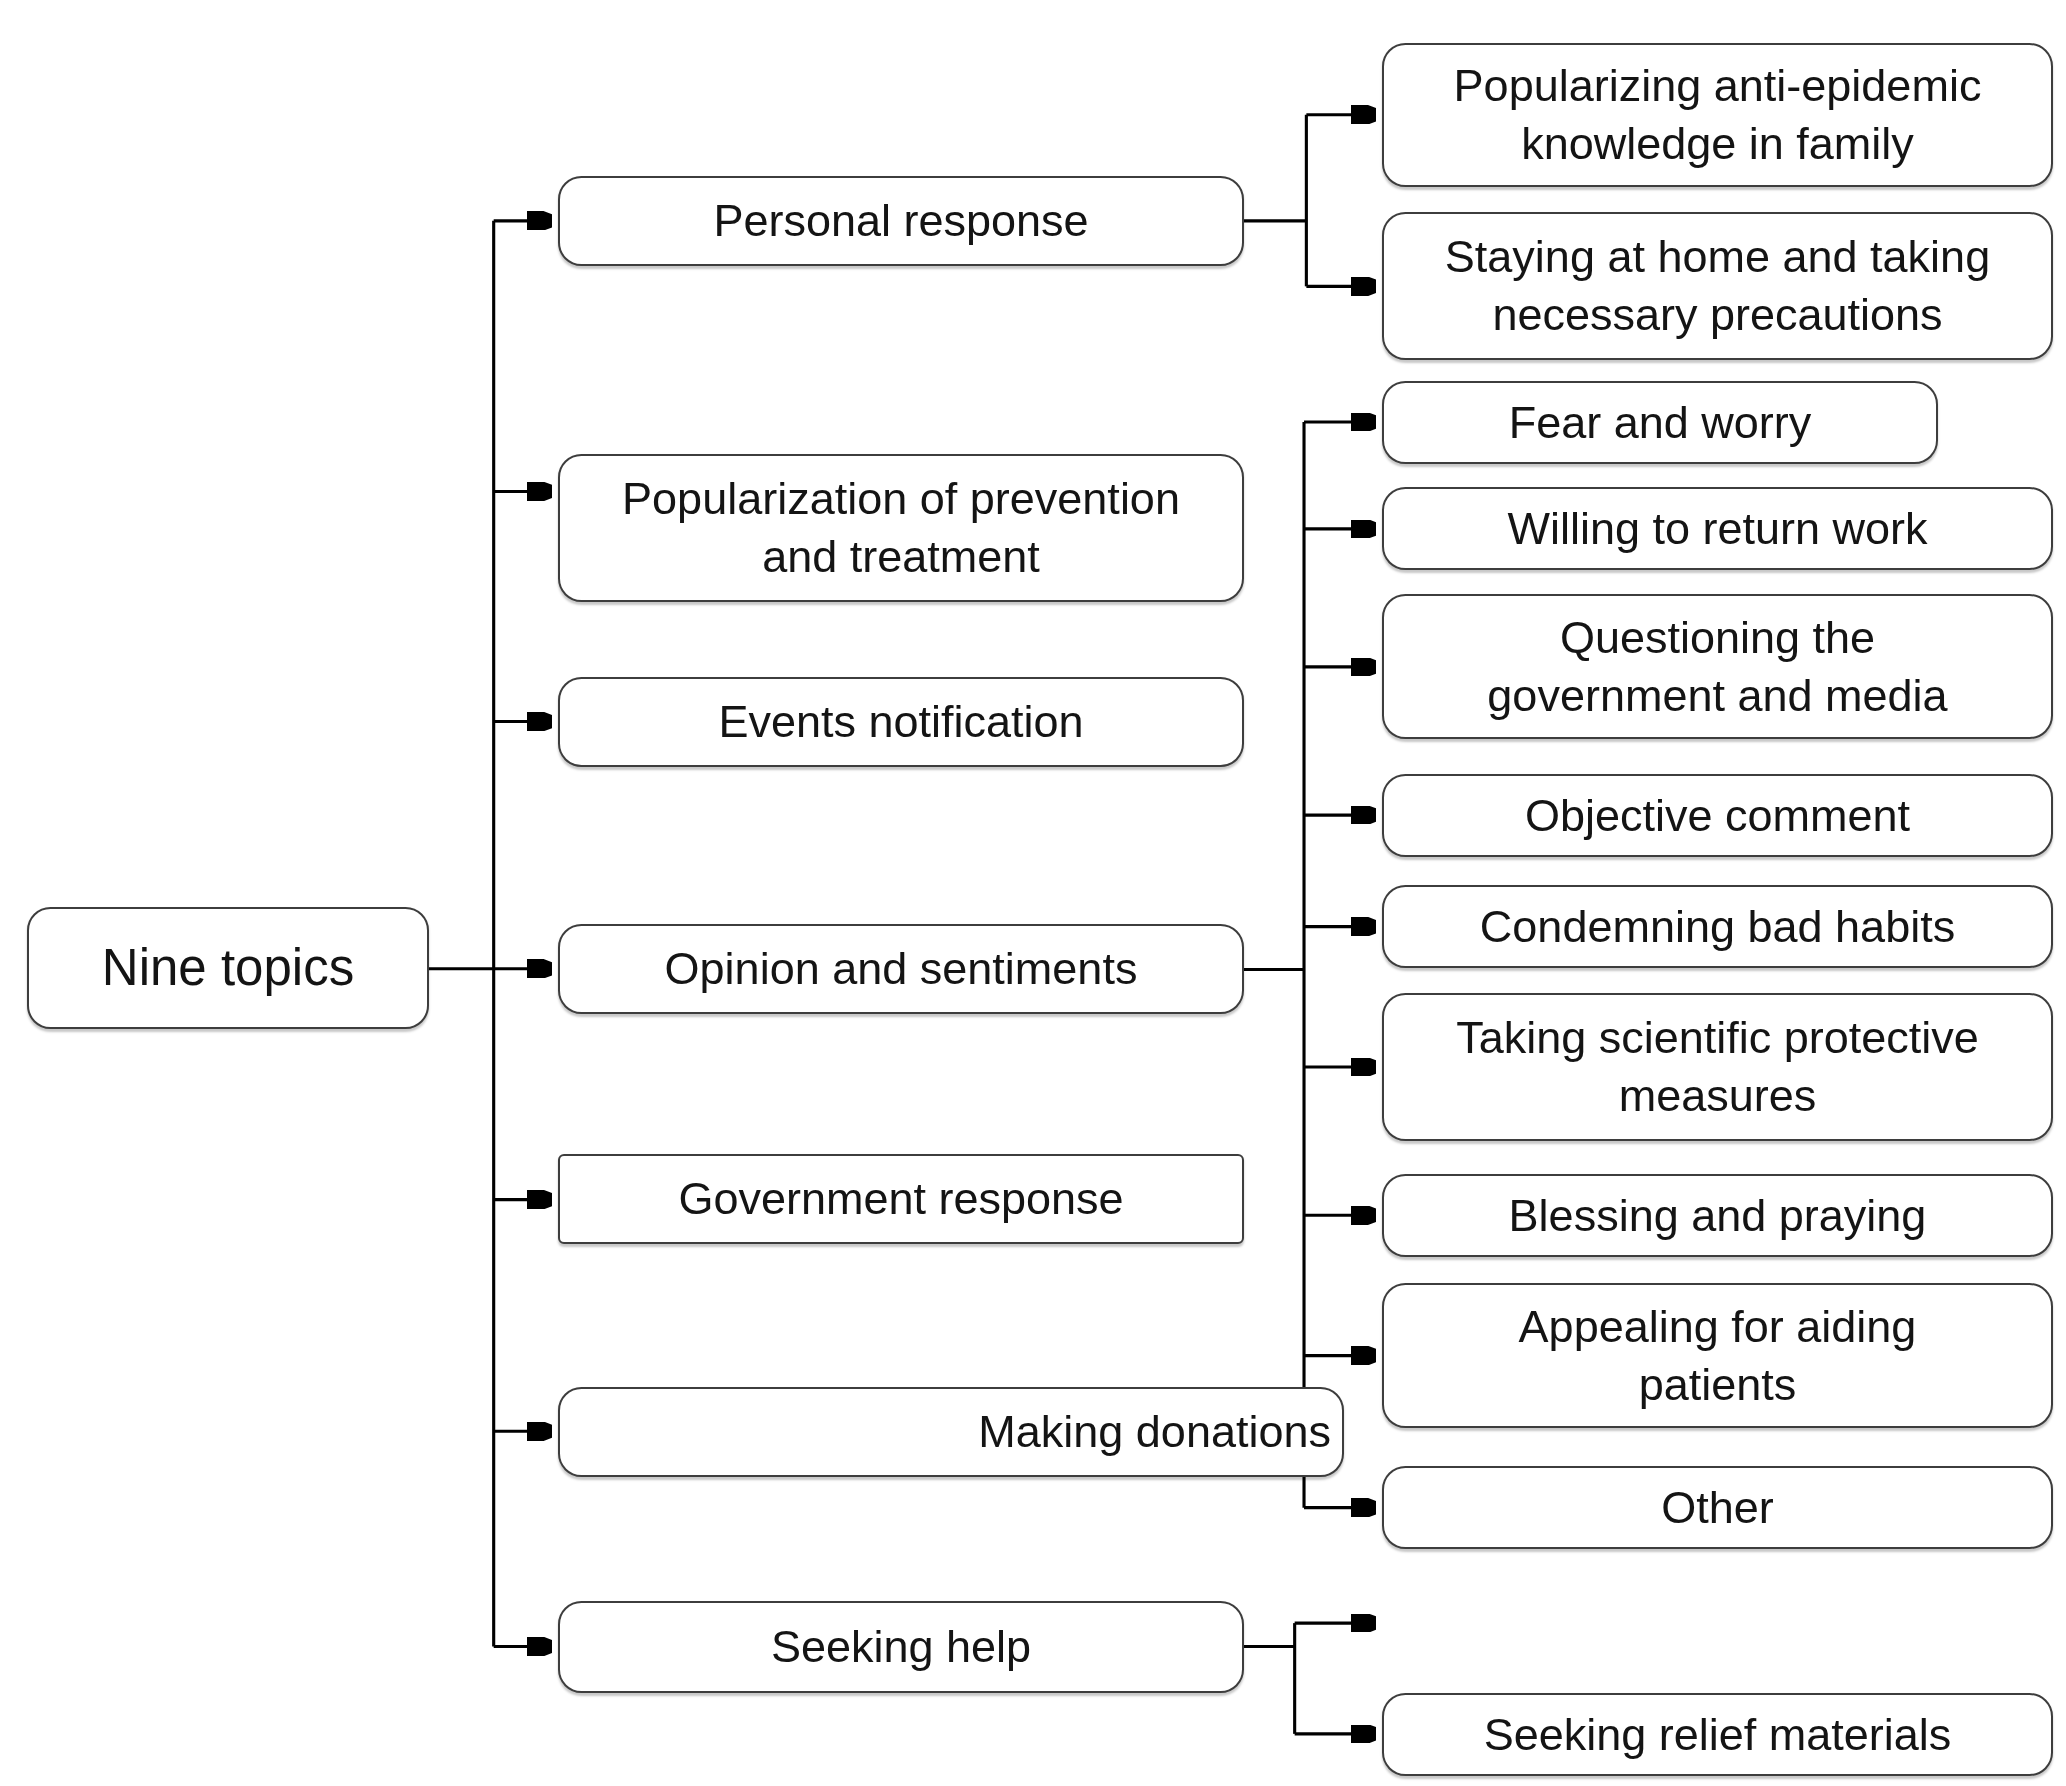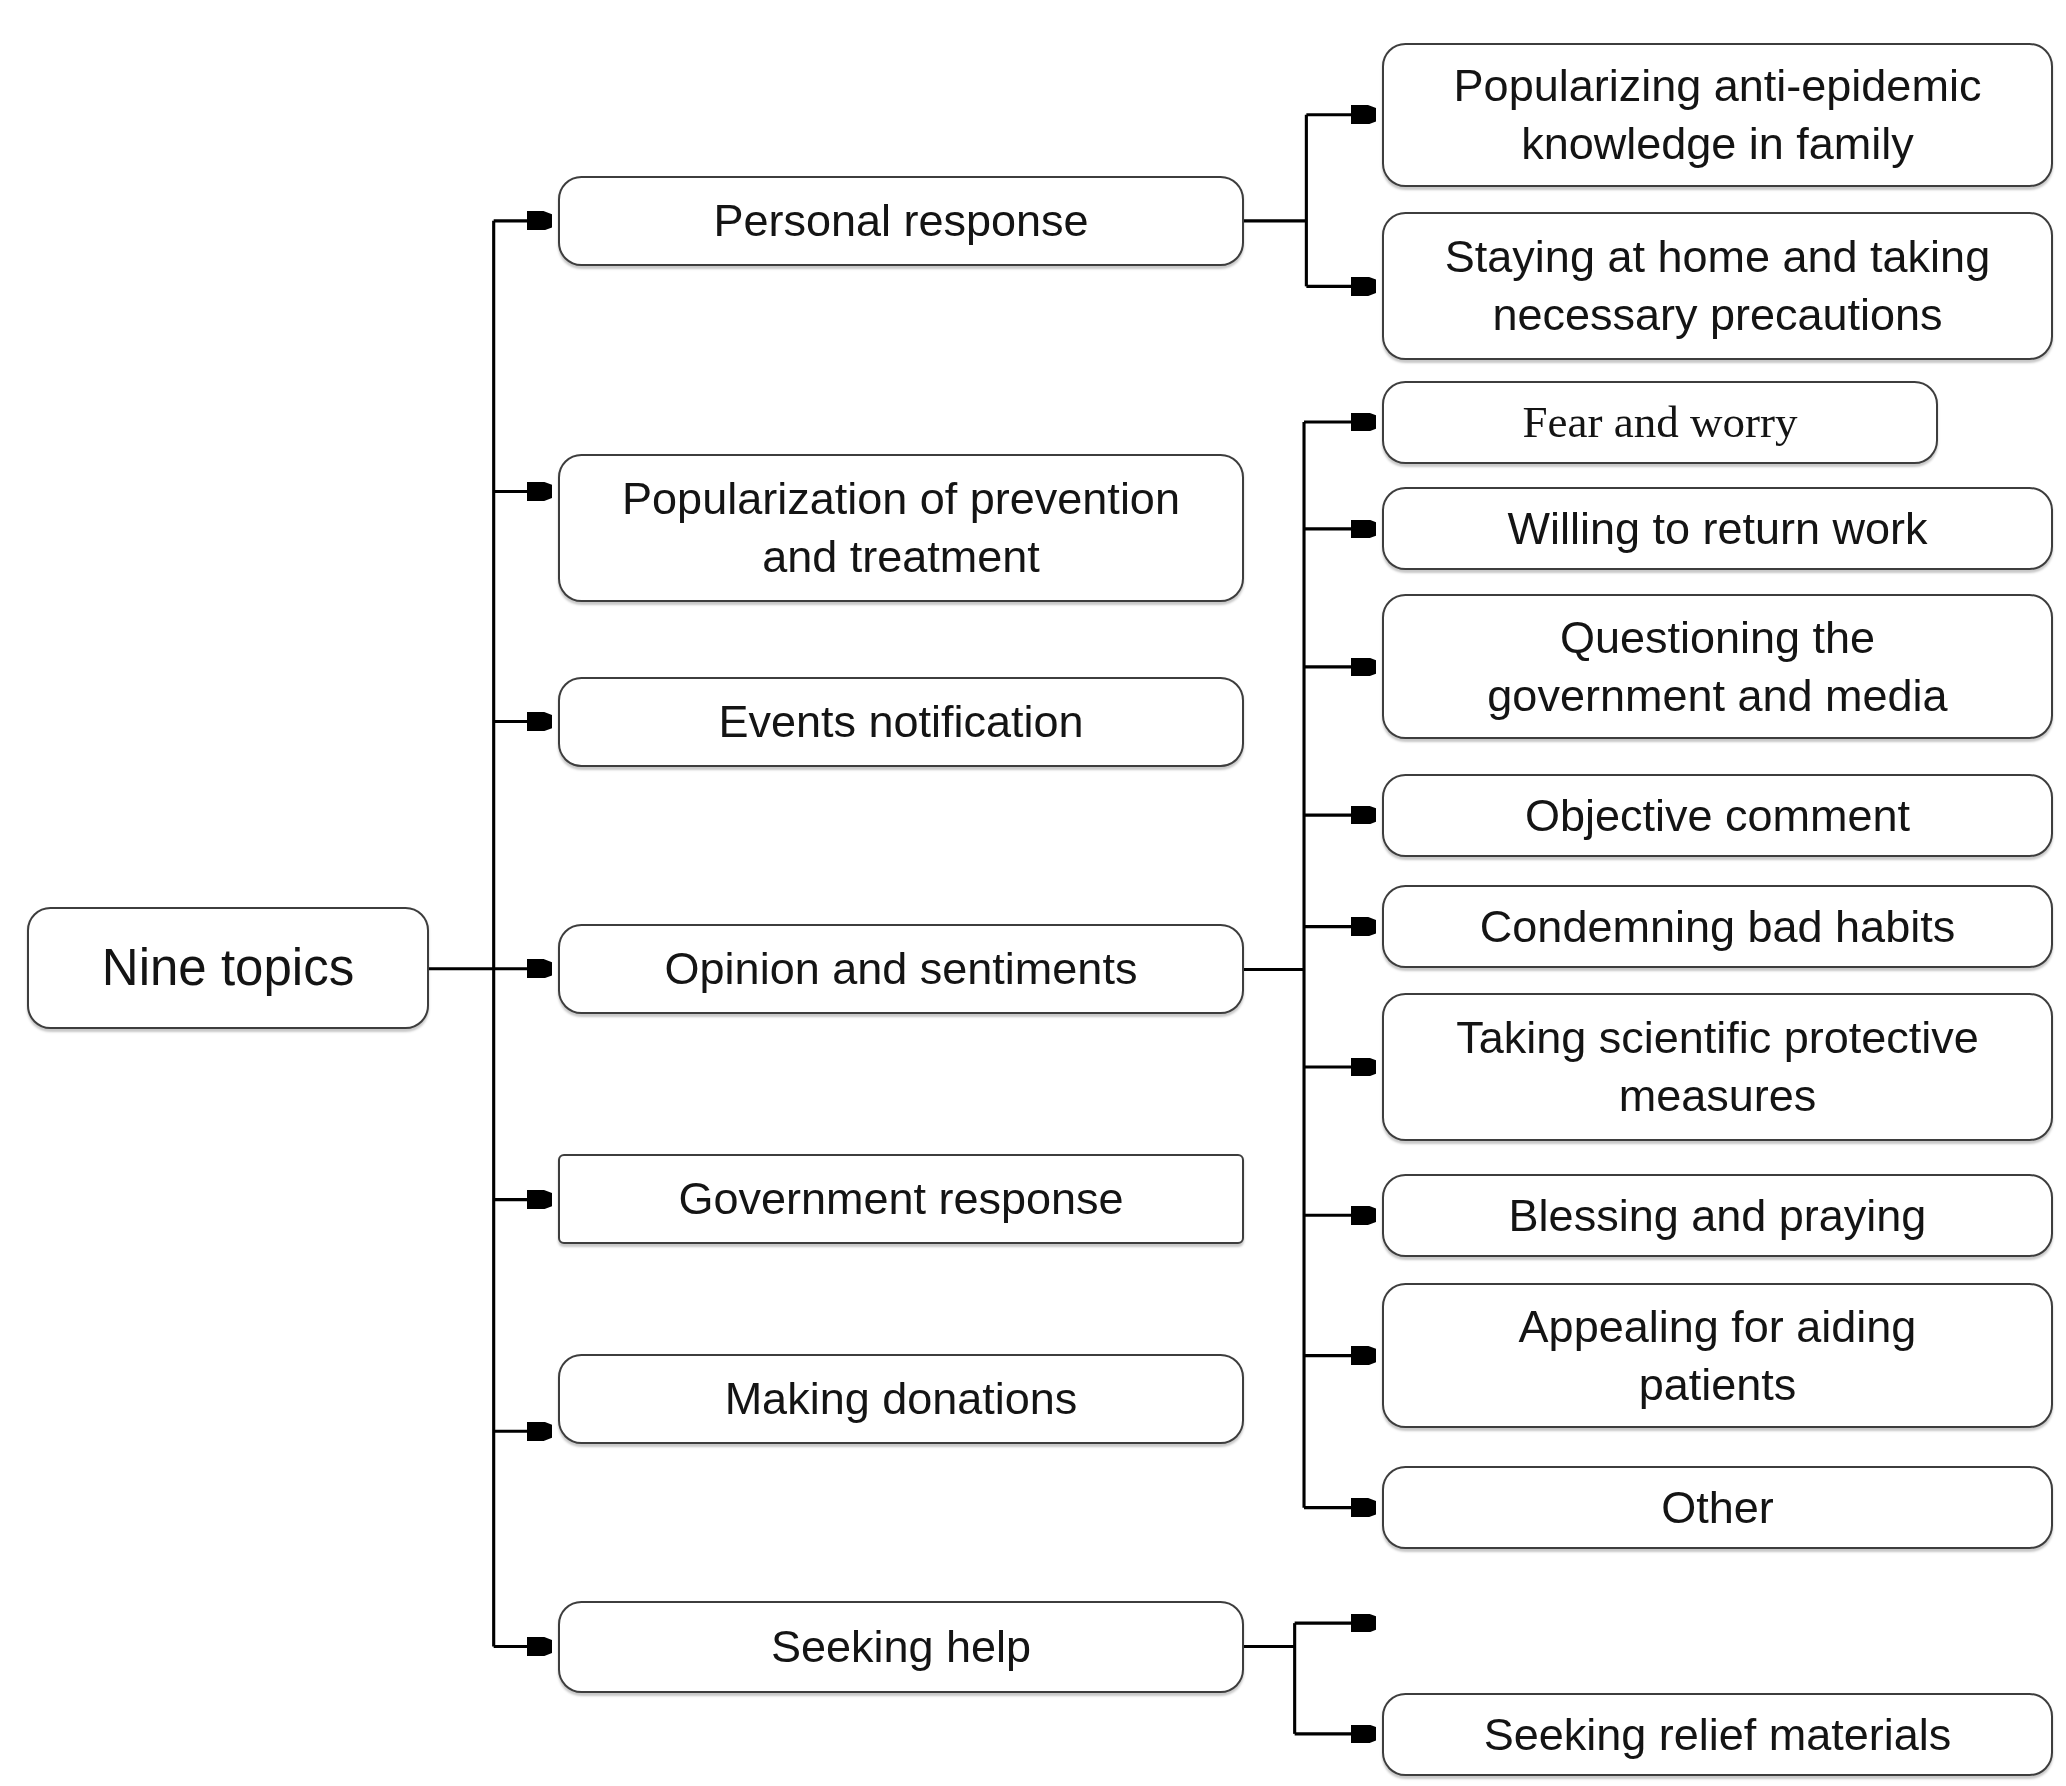--- a/index.html
+++ b/index.html
@@ -110,37 +110,37 @@
   </div>
   <div class="node mid" style="left:558px; top:677px; width:686px; height:90px;">
     <span class="lbl">Events notification</span>
   </div>
   <div class="node mid" style="left:558px; top:924px; width:686px; height:90px;">
     <span class="lbl">Opinion and sentiments</span>
   </div>
   <div class="node mid" style="left:558px; top:1154px; width:686px; height:90px;border-radius:6px;">
     <span class="lbl">Government response</span>
   </div>
-  <div class="node mid" style="left:558px; top:1354px; width:686px; height:90px;">
+  <div class="node mid" style="left:558px; top:1387px; width:786px; height:90px;justify-content:flex-end;">
     <span class="lbl">Making donations</span>
   </div>
   <div class="node mid" style="left:558px; top:1601px; width:686px; height:92px;">
     <span class="lbl">Seeking help</span>
   </div>
 
   <div class="node sub" style="left:1382px; top:43px; width:671px; height:144px;">
     <span class="lbl">Popularizing anti-epidemic
 knowledge in family</span>
   </div>
   <div class="node sub" style="left:1382px; top:212px; width:671px; height:148px;">
     <span class="lbl">Staying at home and taking
 necessary precautions</span>
   </div>
 
-  <div class="node sub" style="left:1382px; top:381px; width:556px; height:83px;font-family:Liberation Serif, serif;">
+  <div class="node sub" style="left:1382px; top:381px; width:556px; height:83px;">
     <span class="lbl">Fear and worry</span>
   </div>
   <div class="node sub" style="left:1382px; top:487px; width:671px; height:83px;">
     <span class="lbl">Willing to return work</span>
   </div>
   <div class="node sub" style="left:1382px; top:594px; width:671px; height:145px;">
     <span class="lbl">Questioning the
 government and media</span>
   </div>
   <div class="node sub" style="left:1382px; top:774px; width:671px; height:83px;">

